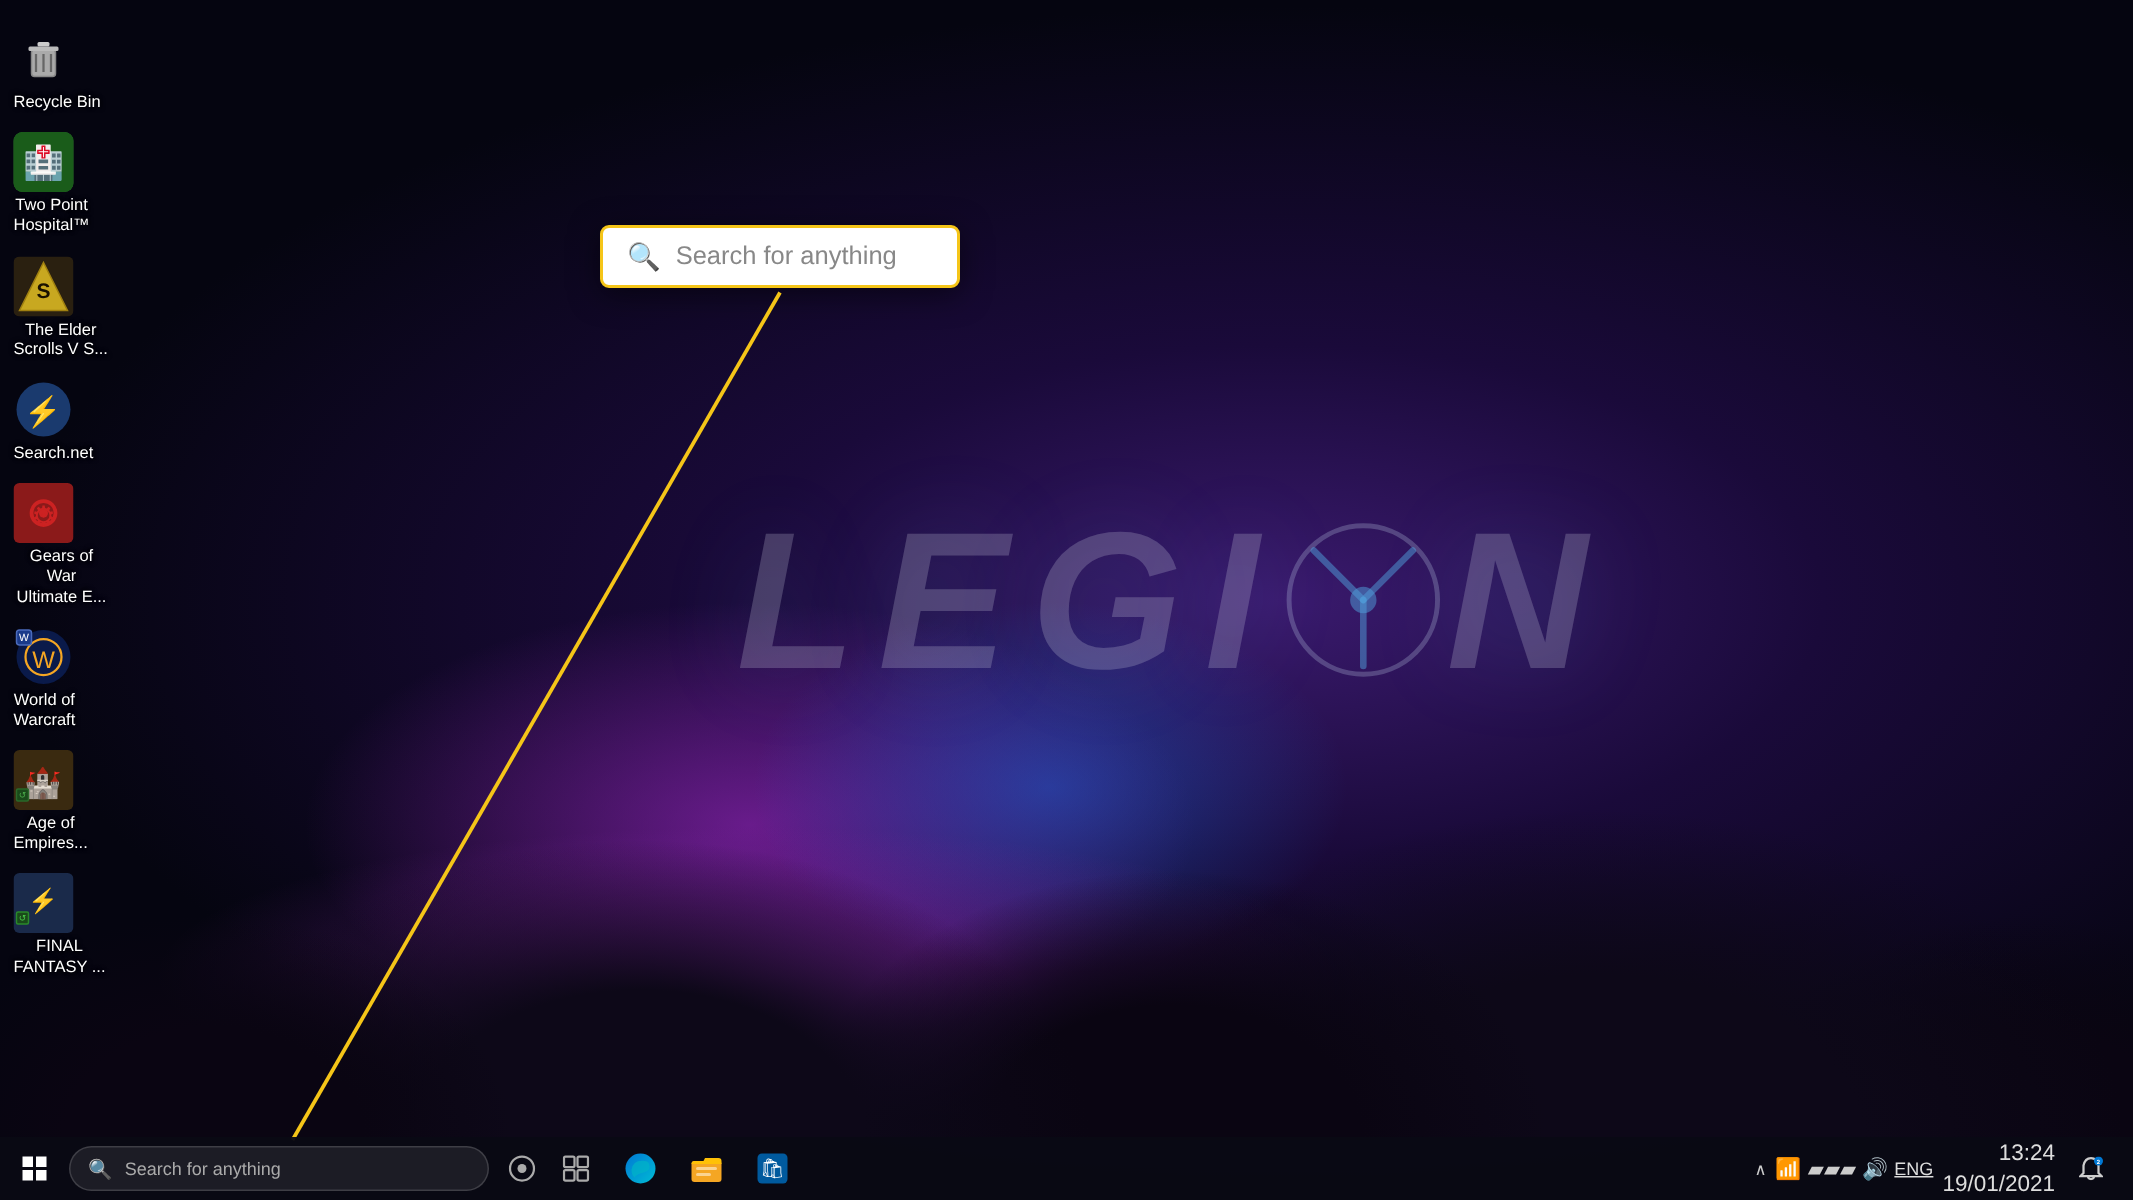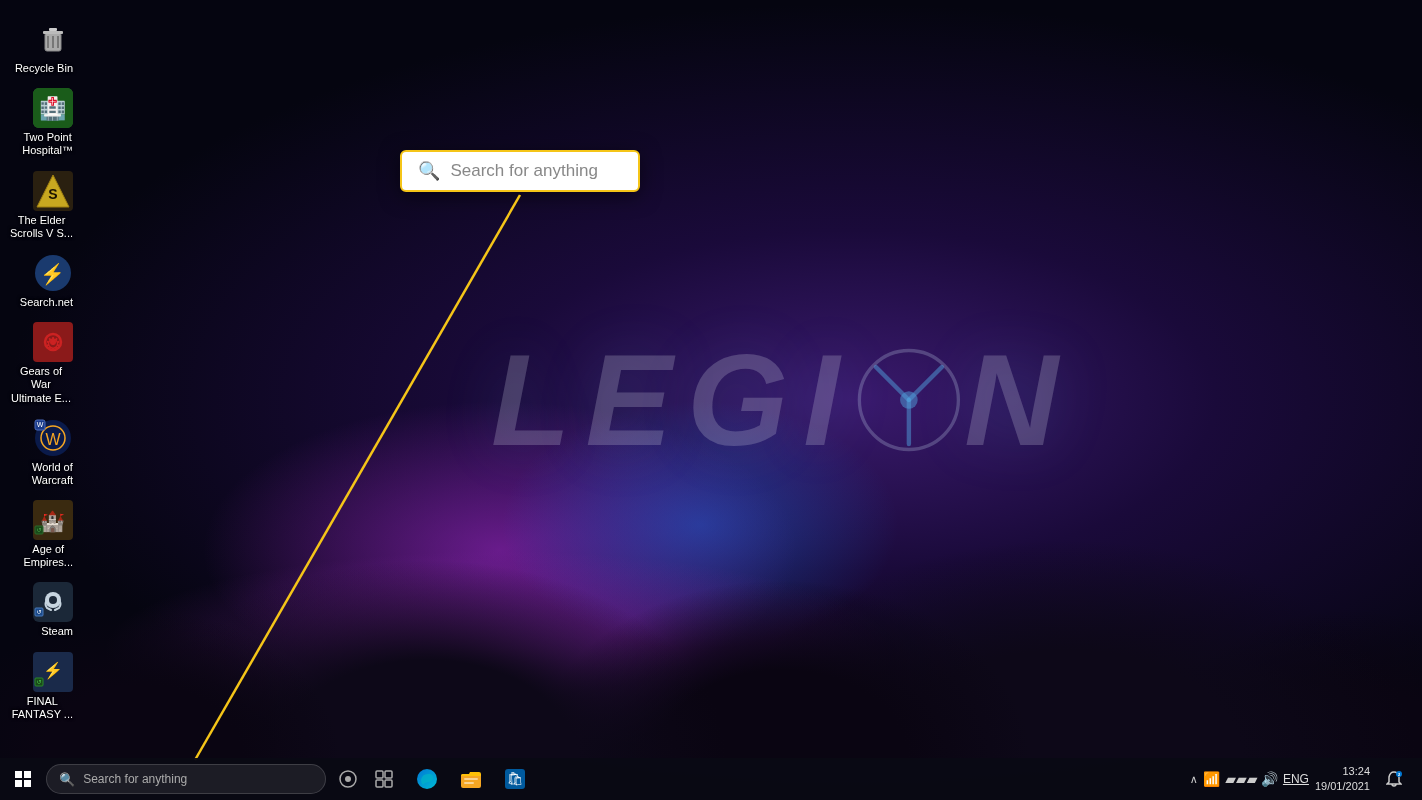--- a/index.html
+++ b/index.html
@@ -103,21 +103,21 @@
       width: 80px;
       display: flex;
       flex-direction: column;
       gap: 5px;
       padding: 5px;
     }
 
     .desktop-icon {
       display: flex;
       flex-direction: column;
-      align-items: flex-end;
+      align-items: flex-start;
       cursor: pointer;
       padding: 4px;
       border-radius: 4px;
       width: 72px;
     }
 
     .icon-img {
       width: 40px;
       height: 40px;
       border-radius: 6px;
@@ -296,21 +296,21 @@
       gap: 4px;
       color: #ccc;
       font-size: 13px;
     }
 
     .taskbar-datetime {
       display: flex;
       flex-direction: column;
       align-items: flex-end;
       color: #ddd;
-      font-size: 11px;
+      font-size: 15px;
       line-height: 1.4;
       cursor: pointer;
     }
 
     .taskbar-notification {
       width: 36px;
       height: 36px;
       display: flex;
       align-items: center;
       justify-content: center;
@@ -427,35 +427,20 @@
         <svg width="40" height="40" viewBox="0 0 40 40">
           <rect width="40" height="40" rx="4" fill="#3a2a10"></rect>
           <text x="50%" y="58%" dominant-baseline="middle" text-anchor="middle" font-size="20" fill="#c8a040">🏰</text>
           <rect x="2" y="26" width="8" height="8" rx="1" fill="#1a4a1a" stroke="#2a6a2a" stroke-width="1"></rect>
           <text x="6" y="32" text-anchor="middle" font-size="6" fill="#4aaa4a">↺</text>
         </svg>
       </div>
       <span class="icon-label">Age of<br>Empires...</span>
     </div>
 
-    <div class="desktop-icon">
-      <div class="icon-img">
-        <svg width="40" height="40" viewBox="0 0 40 40">
-          <rect width="40" height="40" rx="6" fill="#1b2838"></rect>
-          <circle cx="20" cy="18" r="8" fill="#c6d4df"></circle>
-          <circle cx="20" cy="18" r="4" fill="#1b2838"></circle>
-
-          <path d="M14 18 Q11 22 14 26 L18 28" fill="none" stroke="#c6d4df" stroke-width="2" stroke-linecap="round"></path>
-          <path d="M26 18 Q29 22 26 26 L22 28" fill="none" stroke="#c6d4df" stroke-width="2" stroke-linecap="round"></path>
-          <rect x="2" y="26" width="8" height="8" rx="1" fill="#1b4a8a" stroke="#4a7aba" stroke-width="1"></rect>
-          <text x="6" y="32" text-anchor="middle" font-size="6" fill="#fff">↺</text>
-        </svg>
-      </div>
-      <span class="icon-label">Steam</span>
-    </div>
 
     <div class="desktop-icon">
       <div class="icon-img">
         <svg width="40" height="40" viewBox="0 0 40 40">
           <rect width="40" height="40" rx="4" fill="#1a2a4a"></rect>
           <text x="50%" y="50%" dominant-baseline="middle" text-anchor="middle" font-size="16" fill="#c0a020">⚡</text>
           <rect x="2" y="26" width="8" height="8" rx="1" fill="#1a4a1a" stroke="#2a8a2a" stroke-width="1"></rect>
           <text x="6" y="32" text-anchor="middle" font-size="6" fill="#4acc4a">↺</text>
         </svg>
       </div>

